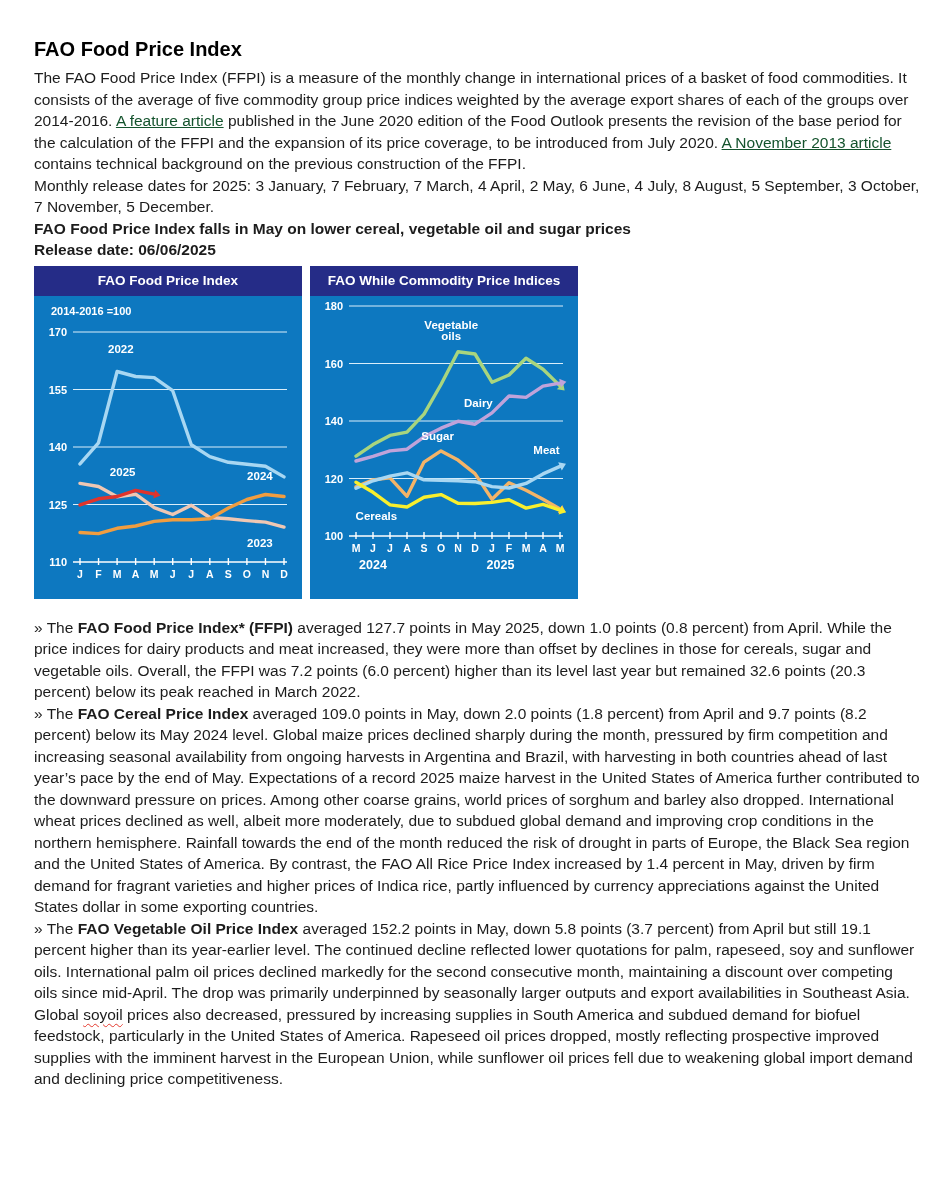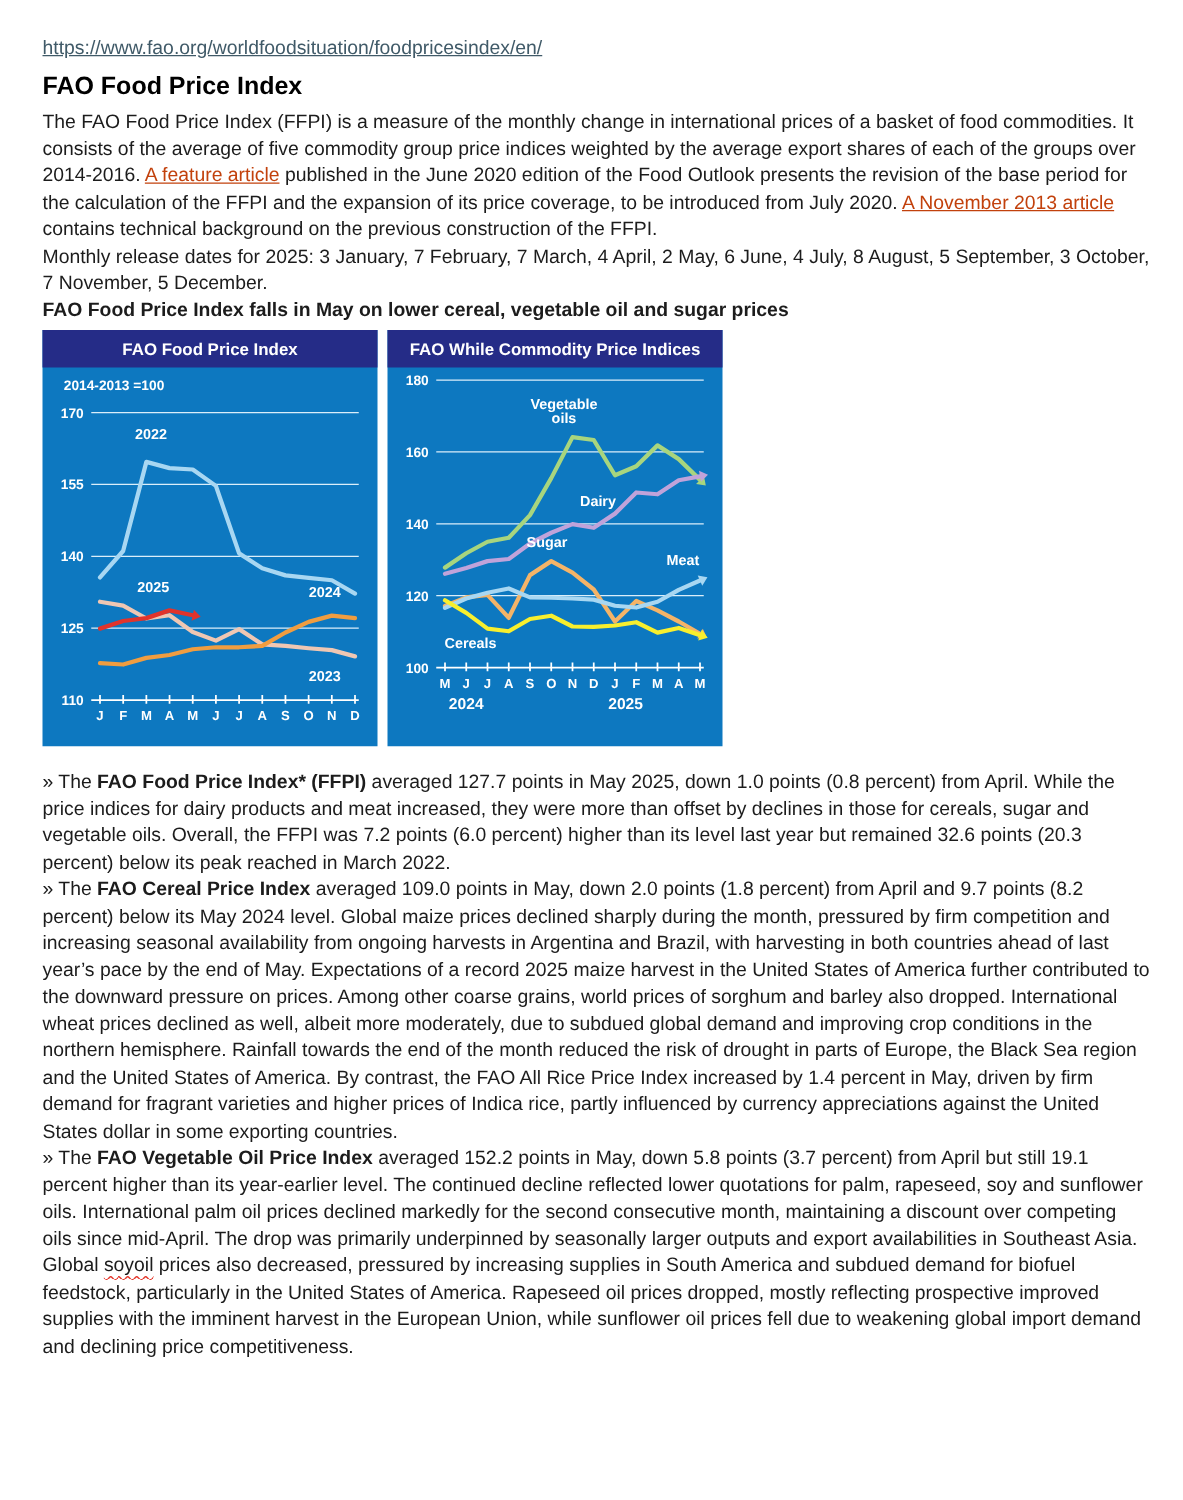--- a/index.html
+++ b/index.html
@@ -8,21 +8,21 @@
     font-family:"Liberation Sans",sans-serif;
     color:#1c1c1c;
   }
   .page{padding:30px 26px 0 34px;width:886px;}
   .url-link{
     display:inline-block;font-size:15.5px;color:#405a68;
     text-decoration:underline;margin-bottom:2px;cursor:pointer;
   }
   h1.page-title{font-size:20px;font-weight:bold;color:#000;margin:8px 0 6px 0;}
   p{margin:0;font-size:15.5px;line-height:21.5px;}
-  .inline-link{color:#c2410c;text-decoration:underline;cursor:pointer;}
+  .inline-link{color:#14532d;text-decoration:underline;cursor:pointer;}
   .headline{font-weight:bold;}
   .release-date{font-weight:bold;}
   .charts-row{display:flex;gap:8px;margin:5px 0 9px 0;}
   figure.chart{margin:0;width:268px;background:#0d78c0;}
   .chart-header{
     height:30px;background:#252c87;color:#fff;
     display:flex;align-items:center;justify-content:center;
     font-size:13.5px;font-weight:bold;
   }
   .chart-sub{color:#fff;font-size:11px;font-weight:bold;padding:9px 0 2px 17px;height:15px;}
@@ -35,35 +35,35 @@
     text-decoration-thickness:1px;
     text-underline-offset:3px;
   }
   b{font-weight:bold;}
 </style>
 </head>
 <body>
 
 <div class="page">
 
-  <a class="url-link">https://www.fao.org/worldfoodsituation/foodpricesindex/en/</a>
 
   <h1 class="page-title">FAO Food Price Index</h1>
 
   <p><span>The FAO Food Price Index (FFPI) is a measure of the monthly change in international prices of a basket of food commodities. It consists of the average of five commodity group price indices weighted by the average export shares of each of the groups over 2014-2016. </span><span class="inline-link">A feature article</span><span> published in the June 2020 edition of the Food Outlook presents the revision of the base period for the calculation of the FFPI and the expansion of its price coverage, to be introduced from July 2020. </span><span class="inline-link">A November 2013 article</span><span> contains technical background on the previous construction of the FFPI.</span></p>
 
   <p>Monthly release dates for 2025: 3 January, 7 February, 7 March, 4 April, 2 May, 6 June, 4 July, 8 August, 5 September, 3 October, 7 November, 5 December.</p>
 
   <p class="headline">FAO Food Price Index falls in May on lower cereal, vegetable oil and sugar prices</p>
 
+  <p class="release-date">Release date: 06/06/2025</p>
 
   <div class="charts-row">
     <figure class="chart">
       <div class="chart-header">FAO Food Price Index</div>
-      <div class="chart-sub">2014-2013 =100</div>
+      <div class="chart-sub">2014-2016 =100</div>
       <svg class="plot" width="268" height="277" viewBox="0 0 268 277">
           <line x1="39" y1="10" x2="253" y2="10" stroke="rgba(235,248,255,0.92)" stroke-width="1"></line>
           <text x="33" y="14" fill="#fff" font-size="11" font-weight="bold" text-anchor="end">170</text>
           <line x1="39" y1="67.5" x2="253" y2="67.5" stroke="rgba(235,248,255,0.92)" stroke-width="1"></line>
           <text x="33" y="71.5" fill="#fff" font-size="11" font-weight="bold" text-anchor="end">155</text>
           <line x1="39" y1="125" x2="253" y2="125" stroke="rgba(235,248,255,0.92)" stroke-width="1"></line>
           <text x="33" y="129" fill="#fff" font-size="11" font-weight="bold" text-anchor="end">140</text>
           <line x1="39" y1="182.5" x2="253" y2="182.5" stroke="rgba(235,248,255,0.92)" stroke-width="1"></line>
           <text x="33" y="186.5" fill="#fff" font-size="11" font-weight="bold" text-anchor="end">125</text>
           <text x="33" y="244" fill="#fff" font-size="11" font-weight="bold" text-anchor="end">110</text>

